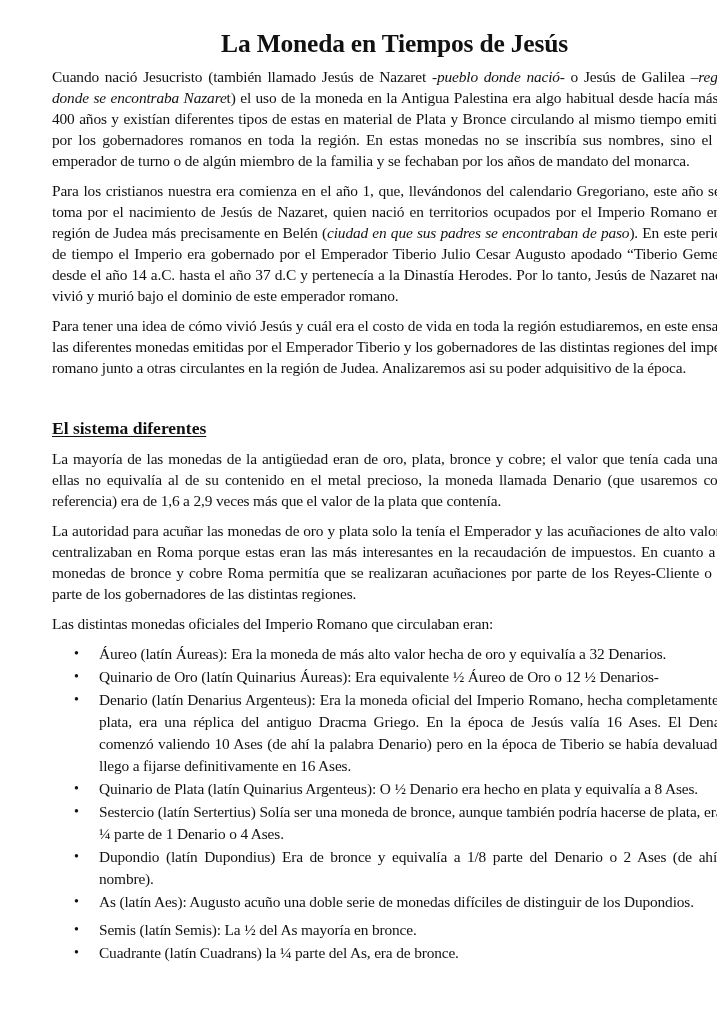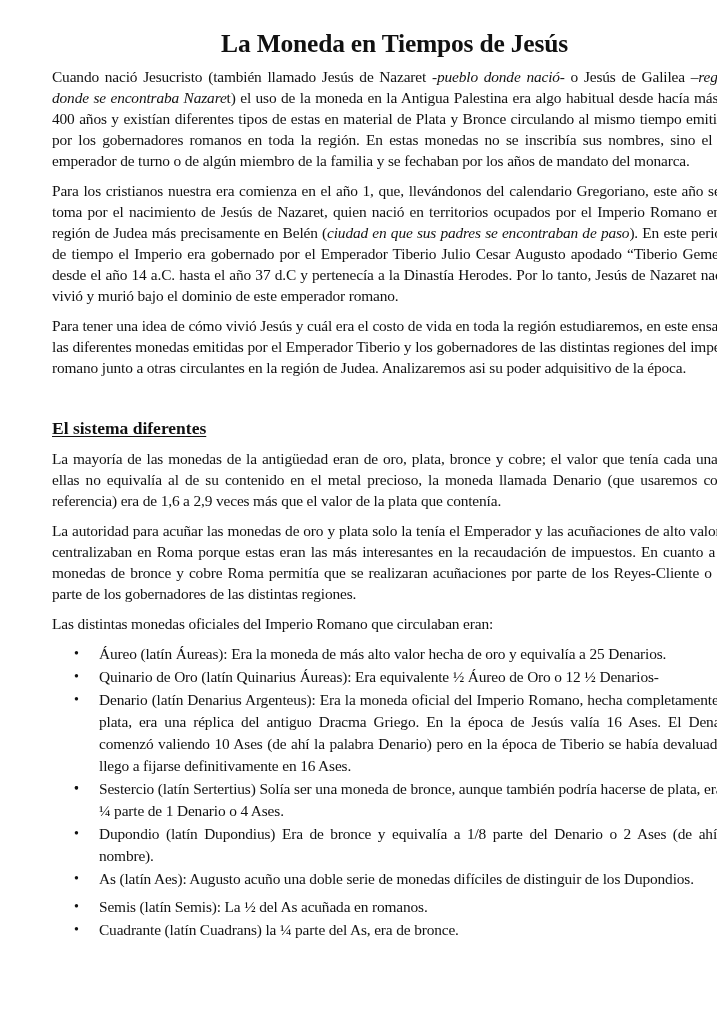--- a/index.html
+++ b/index.html
@@ -85,24 +85,24 @@
 
   <p>Para tener una idea de cómo vivió Jesús y cuál era el costo de vida en toda la región estudiaremos, en este ensayo, las diferentes monedas emitidas por el Emperador Tiberio y los gobernadores de las distintas regiones del imperio romano junto a otras circulantes en la región de Judea. Analizaremos asi su poder adquisitivo de la época.</p>
 
   <h2>El sistema diferentes</h2>
 
   <p>La mayoría de las monedas de la antigüedad eran de oro, plata, bronce y cobre; el valor que tenía cada una de ellas no equivalía al de su contenido en el metal precioso, la moneda llamada Denario (que usaremos como referencia) era de 1,6 a 2,9 veces más que el valor de la plata que contenía.</p>
   <p>La autoridad para acuñar las monedas de oro y plata solo la tenía el Emperador y las acuñaciones de alto valor se centralizaban en Roma porque estas eran las más interesantes en la recaudación de impuestos. En cuanto a las monedas de bronce y cobre Roma permitía que se realizaran acuñaciones por parte de los Reyes-Cliente o por parte de los gobernadores de las distintas regiones.</p>
   <p>Las distintas monedas oficiales del Imperio Romano que circulaban eran:</p>
 
   <ul>
-    <li><span class="bullet">•</span><span>Áureo (latín Áureas): Era la moneda de más alto valor hecha de oro y equivalía a 25 Denarios.</span></li>
+    <li><span class="bullet">•</span><span>Áureo (latín Áureas): Era la moneda de más alto valor hecha de oro y equivalía a 32 Denarios.</span></li>
     <li><span class="bullet">•</span><span>Quinario de Oro (latín Quinarius Áureas): Era equivalente ½ Áureo de Oro o 12 ½ Denarios-</span></li>
     <li><span class="bullet">•</span><span>Denario (latín Denarius Argenteus): Era la moneda oficial del Imperio Romano, hecha completamente de plata, era una réplica del antiguo Dracma Griego. En la época de Jesús valía 16 Ases. El Denario comenzó valiendo 10 Ases (de ahí la palabra Denario) pero en la época de Tiberio se había devaluado y llego a fijarse definitivamente en 16 Ases.</span></li>
-    <li><span class="bullet">•</span></li>
+    <li><span class="bullet">•</span><span>Quinario de Plata (latín Quinarius Argenteus): O ½ Denario era hecho en plata y equivalía a 8 Ases.</span></li>
     <li><span class="bullet">•</span><span>Sestercio (latín Sertertius) Solía ser una moneda de bronce, aunque también podría hacerse de plata, era la ¼ parte de 1 Denario o 4 Ases.</span></li>
     <li><span class="bullet">•</span><span>Dupondio (latín Dupondius) Era de bronce y equivalía a 1/8 parte del Denario o 2 Ases (de ahí su nombre).</span></li>
     <li><span class="bullet">•</span><span>As (latín Aes): Augusto acuño una doble serie de monedas difíciles de distinguir de los Dupondios.</span></li>
-    <li class="gap"><span class="bullet">•</span><span>Semis (latín Semis): La ½ del As acuñada en romanos.</span></li>
+    <li class="gap"><span class="bullet">•</span><span>Semis (latín Semis): La ½ del As mayoría en bronce.</span></li>
     <li><span class="bullet">•</span><span>Cuadrante (latín Cuadrans) la ¼ parte del As, era de bronce.</span></li>
   </ul>
 
 </div>
 
 </body></html>

